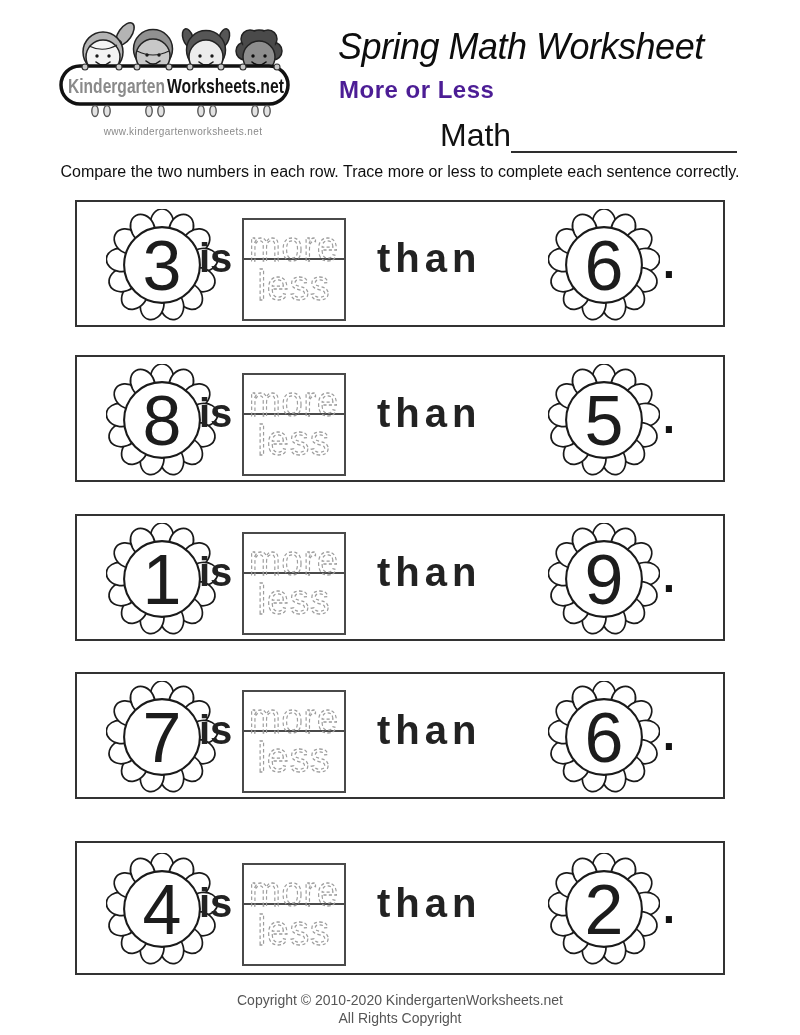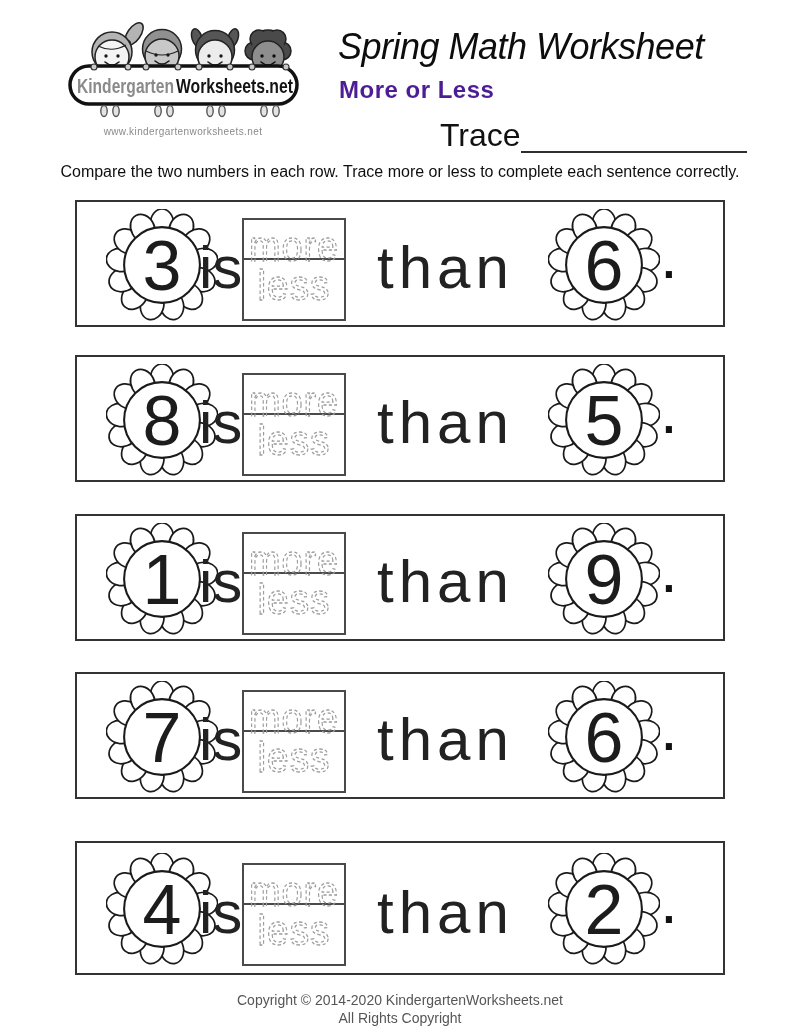--- a/index.html
+++ b/index.html
@@ -1,40 +1,40 @@
 <!DOCTYPE html>
 <html><head>
 <meta charset="utf-8">
 <style>
   * { margin:0; padding:0; box-sizing:border-box; }
   body { background:#e8e8e8; font-family:"Liberation Sans", sans-serif; }
   .page { position:relative; width:800px; height:1035px; background:#ffffff; margin:0 auto; overflow:hidden; }
 
   
-  .logo-block { position:absolute; left:58px; top:14px; width:250px; height:112px; }
+  .logo-block { position:absolute; left:49px; top:14px; width:250px; height:112px; }
   .logo-url { position:absolute; left:50px; top:126px; width:266px; text-align:center;
               font-size:10px; color:#8a8a8a; letter-spacing:0.4px; }
   .title { position:absolute; left:338px; top:26px; font-size:36px; font-weight:400;
            color:#0d0d0d; letter-spacing:-0.5px; white-space:nowrap;font-style:italic; }
   .subtitle { position:absolute; left:339px; top:76px; font-size:24px; font-weight:700;
               color:#4c1d95; letter-spacing:0.5px; }
   .name-row { position:absolute; left:440px; top:118px; display:flex; align-items:flex-end; }
   .name-label { font-size:32px; color:#111; line-height:1.1; }
   .name-line { display:inline-block; width:226px; border-bottom:2.5px solid #2e2e2e; height:34px; }
 
   .instructions { position:absolute; left:0; top:163px; width:100%; text-align:center;
                   font-size:16px; color:#0f0f0f; }
 
   
   .wrow { position:absolute; left:75px; width:650px; height:127px; border:2px solid #333; background:#fff; }
   .flower { position:absolute; width:112px; height:112px; top:7px; }
   .flower svg { display:block; }
   .flower-num { position:absolute; inset:0; display:flex; align-items:center; justify-content:center;
                 font-size:70px; font-weight:300; color:#1c1c1c; padding-top:2px; }
-  .word { position:absolute; top:36px; font-size:60px; font-weight:400; color:#222; line-height:1; white-space:nowrap; }
+  .word { position:absolute; top:36px; font-size:40px; font-weight:700; color:#222; line-height:1; white-space:nowrap; }
   .word-is { left:122px; }
   .word-than { left:300px; letter-spacing:5px; }
   .period { position:absolute; left:583px; top:22px; font-size:64px; color:#111; line-height:1; }
 
   .trace-box { position:absolute; left:165px; top:16px; width:104px; height:103px;
                border:2px solid #4a4a4a; background:#fff; }
   .trace-cell { width:100%; height:40px; position:relative; }
   .trace-cell.top { border-bottom:2px solid #4a4a4a; }
   .trace-cell svg { display:block; margin:0 auto; }
   .trace-word { font-family:"Liberation Sans", sans-serif; font-weight:300;
@@ -147,21 +147,21 @@
       <text x="19" y="79" font-size="21" font-weight="bold" fill="#8a8a8a" font-family="Liberation Sans, sans-serif" textLength="97" lengthAdjust="spacingAndGlyphs">Kindergarten</text>
       <text x="118" y="79" font-size="21" font-weight="bold" fill="#141414" font-family="Liberation Sans, sans-serif" textLength="117" lengthAdjust="spacingAndGlyphs">Worksheets.net</text>
     </svg>
   </div>
   <div class="logo-url">www.kindergartenworksheets.net</div>
 
   <h1 class="title">Spring Math Worksheet</h1>
   <h2 class="subtitle">More or Less</h2>
 
   <div class="name-row">
-    <span class="name-label">Trace</span>
+    <span class="name-label">Math</span>
     <span class="name-line"></span>
   </div>
 
   <p class="instructions">Compare the two numbers in each row. Trace more or less to complete each sentence correctly.</p>
 
   <section class="wrow" style="top:200px">
     <div class="flower" style="left:29px">
       <svg width="112" height="112" viewBox="0 0 130 130">
           <use href="#flower-shape"></use>
         </svg>
@@ -304,17 +304,17 @@
     <div class="flower" style="left:471px; top:10px">
       <svg width="112" height="112" viewBox="0 0 130 130">
           <use href="#flower-shape"></use>
         </svg>
       <span class="flower-num">2</span>
     </div>
     <span class="period" style="top:26px">.</span>
   </section>
 
   <div class="footer">
-    <div class="footer-line1">Copyright © 2014-2020 KindergartenWorksheets.net</div>
+    <div class="footer-line1">Copyright © 2010-2020 KindergartenWorksheets.net</div>
     <div class="footer-line2">All Rights Copyright</div>
   </div>
 
 </div>
 
 </body></html>

